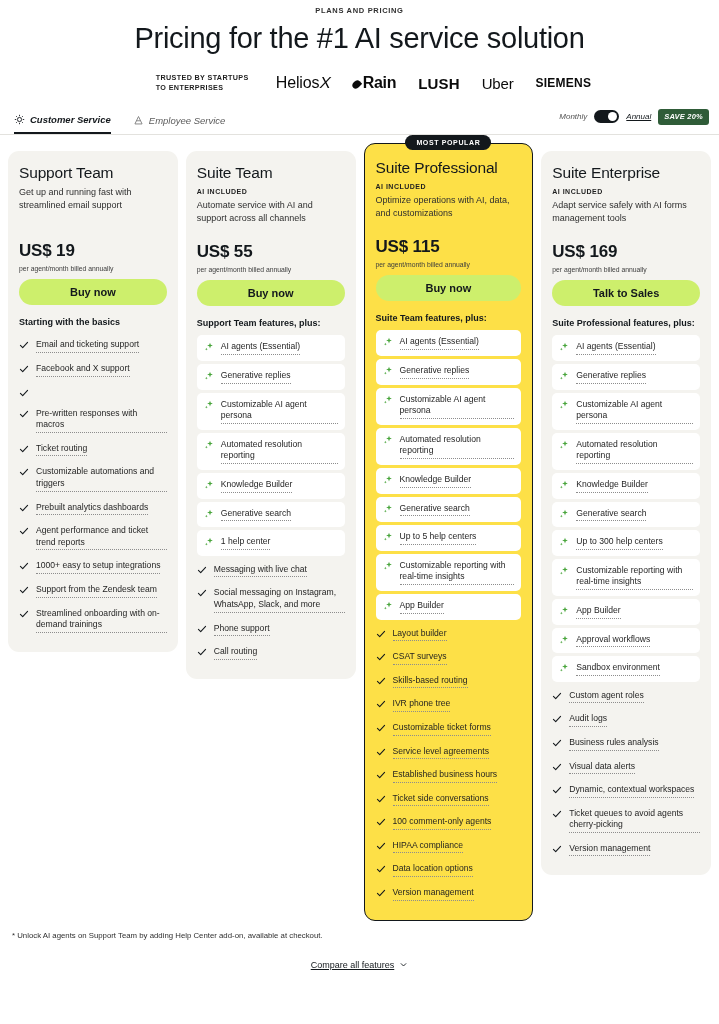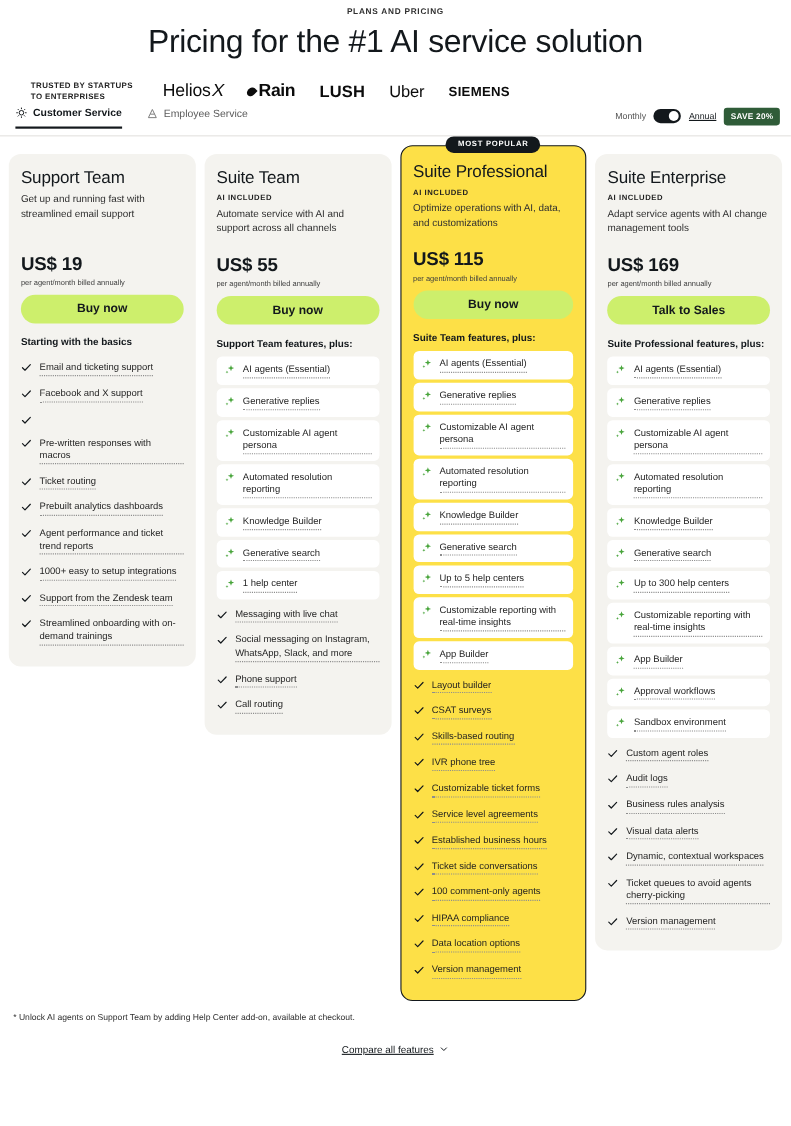--- a/index.html
+++ b/index.html
@@ -28,21 +28,21 @@
     font-weight: normal;
     letter-spacing: -0.01em;
     color: #13181c;
     margin-top: 7px;
   }
 
   
   .logos {
     display: flex;
     align-items: center;
-    justify-content: flex-start;
+    justify-content: center;
     gap: 22px;
     margin-top: 18px;
     padding-left: 28px;
   }
   .trusted {
     font-size: 7.2px;
     font-weight: bold;
     line-height: 1.45;
     letter-spacing: 0.05em;
     color: #1f1f1f;
@@ -58,25 +58,26 @@
     border-radius: 60% 0 60% 60%; transform: rotate(45deg);
     margin-right: 3px; position: relative; top: 1px;
   }
   .logo-lush { font-size: 15px; font-weight: bold; letter-spacing: 0.01em; }
   .logo-uber { font-size: 15px; font-weight: normal; letter-spacing: -0.01em; }
   .logo-siemens { font-size: 12px; font-weight: bold; letter-spacing: 0.02em; }
 
   
   .tabrow {
     position: relative;
-    margin-top: 3px;
+    margin-top: 14px;
     height: 27px;
     display: flex;
-    align-items: flex-start;
+    align-items: flex-end;
     border-bottom: 1px solid #e3e2de;
+    font-style: italic;
   }
   .tabs { display: flex; align-items: center; gap: 22px; padding-left: 14px; }
   .tab {
     display: flex; align-items: center; gap: 5px;
     font-size: 9.5px; padding-bottom: 7px; cursor: pointer;
   }
   .tab.active { font-weight: bold; color: #13181c; border-bottom: 2px solid #13181c; }
   .tab.inactive { color: #5c5c5c; }
   .tab svg { display: block; }
 
@@ -245,20 +246,26 @@
           <div class="feat">
             <span class="check"><svg viewBox="0 0 14 14" fill="none" stroke="#13181C" stroke-width="1.5" stroke-linecap="round" stroke-linejoin="round">
                 <path d="M2 7.4l3.2 3.2L12 3.4"></path>
               </svg></span>
             <span class="feat-text">Ticket routing</span>
           </div>
           <div class="feat">
             <span class="check"><svg viewBox="0 0 14 14" fill="none" stroke="#13181C" stroke-width="1.5" stroke-linecap="round" stroke-linejoin="round">
                 <path d="M2 7.4l3.2 3.2L12 3.4"></path>
               </svg></span>
+            <span class="feat-text">Customizable automations and triggers</span>
+          </div>
+          <div class="feat">
+            <span class="check"><svg viewBox="0 0 14 14" fill="none" stroke="#13181C" stroke-width="1.5" stroke-linecap="round" stroke-linejoin="round">
+                <path d="M2 7.4l3.2 3.2L12 3.4"></path>
+              </svg></span>
             <span class="feat-text">Prebuilt analytics dashboards</span>
           </div>
           <div class="feat">
             <span class="check"><svg viewBox="0 0 14 14" fill="none" stroke="#13181C" stroke-width="1.5" stroke-linecap="round" stroke-linejoin="round">
                 <path d="M2 7.4l3.2 3.2L12 3.4"></path>
               </svg></span>
             <span class="feat-text">Agent performance and ticket trend reports</span>
           </div>
           <div class="feat">
             <span class="check"><svg viewBox="0 0 14 14" fill="none" stroke="#13181C" stroke-width="1.5" stroke-linecap="round" stroke-linejoin="round">
@@ -509,21 +516,21 @@
             <span class="check"><svg viewBox="0 0 14 14" fill="none" stroke="#13181C" stroke-width="1.5" stroke-linecap="round" stroke-linejoin="round">
                 <path d="M2 7.4l3.2 3.2L12 3.4"></path>
               </svg></span>
             <span class="feat-text">Version management</span>
           </div>
         </div>
       </div>
       <div class="card">
         <div class="card-title">Suite Enterprise</div>
         <div class="ai-included">AI INCLUDED</div>
-        <div class="card-desc">Adapt service agents with AI change management tools</div>
+        <div class="card-desc">Adapt service safely with AI forms management tools</div>
         <div style="height:18px"></div>
         <div class="price">US$ 169</div>
         <div class="price-note">per agent/month billed annually</div>
         <button class="cta">Talk to Sales</button>
         <div class="feat-heading">Suite Professional features, plus:</div>
         <div class="feat-list">
           <div class="feat ai">
             <span class="spark"><svg viewBox="0 0 14 14" fill="#49A53C">
                 <path d="M8.4 1l1.05 2.9L12.4 5l-2.95 1.1L8.4 9 7.35 6.1 4.4 5l2.95-1.1z"></path>
                 <path d="M3.3 8.2l.52 1.4 1.4.52-1.4.52-.52 1.4-.52-1.4-1.4-.52 1.4-.52z"></path>

